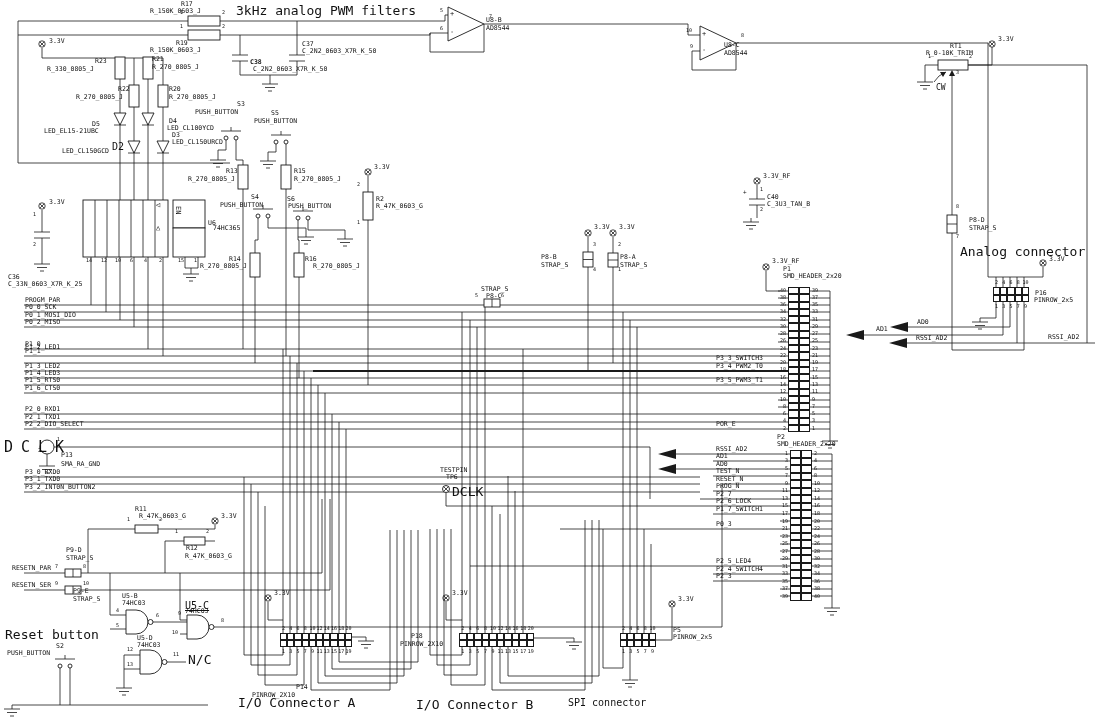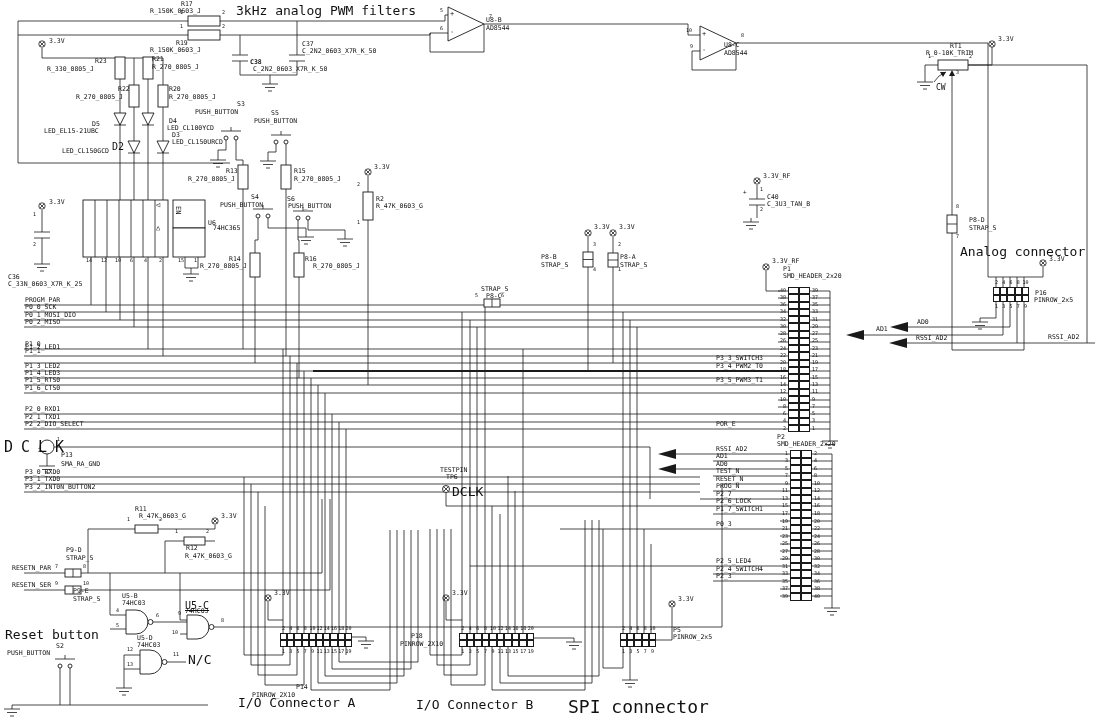--- a/index.html
+++ b/index.html
@@ -257,21 +257,21 @@
       <use href="#pwr" x="215" y="521"></use>
         <use href="#pwr" x="268" y="598"></use>
         <use href="#pwr" x="446" y="598"></use>
       <use href="#pwr" x="672" y="604"></use>
     </g>
   </svg>
 <span class="lbl" style="left: 236px; top: 4px; font-size: 13px;">3kHz analog PWM filters</span>
     <span class="lbl" style="left: 960px; top: 245px; font-size: 13px;">Analog connector</span>
     <span class="lbl" style="left: 238px; top: 696px; font-size: 13px;">I/O Connector A</span>
     <span class="lbl" style="left: 416px; top: 698px; font-size: 13px;">I/O Connector B</span>
-    <span class="lbl" style="left: 568px; top: 698px; font-size: 18px;">SPI connector</span>
+    <span class="lbl" style="left: 568px; top: 698px; font-size: 10px;">SPI connector</span>
     <span class="lbl" style="left: 5px; top: 628px; font-size: 13px;">Reset button</span>
     <span class="lbl" style="left: 4px; top: 440px; font-size: 15px; letter-spacing: 8px;">DCLK</span>
     <span class="lbl" style="left: 452px; top: 485px; font-size: 13px;">DCLK</span>
     <span class="lbl" style="left: 188px; top: 653px; font-size: 13px;">N/C</span>
     <span class="lbl" style="left: 936px; top: 84px; font-size: 8px;">CW</span>
     <span class="lbl" style="left: 181px; top: 1px; font-size: 6.5px;">R17</span>
     <span class="lbl" style="left: 150px; top: 8px; font-size: 6.5px;">R_150K_0603_J</span>
     <span class="lbl" style="left: 176px; top: 40px; font-size: 6.5px;">R19</span>
     <span class="lbl" style="left: 150px; top: 47px; font-size: 6.5px;">R_150K_0603_J</span>
     <span class="lbl" style="left: 302px; top: 41px; font-size: 6.5px;">C37</span>

